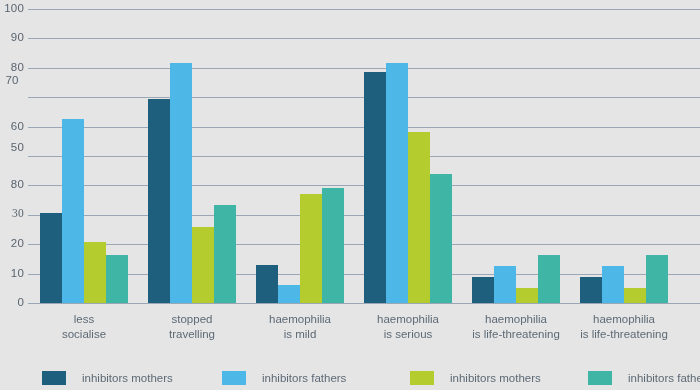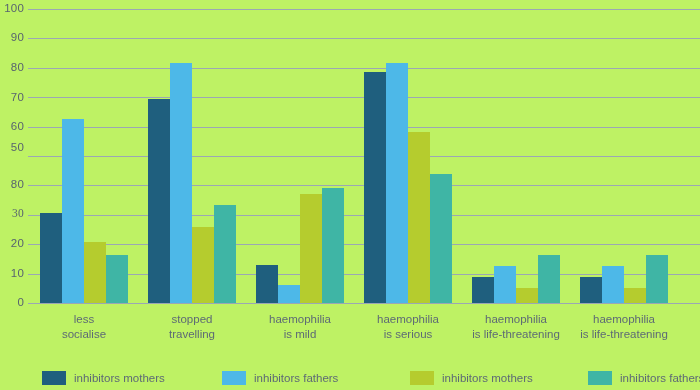--- a/index.html
+++ b/index.html
@@ -10,21 +10,21 @@
   body {
     width: 700px;
     height: 390px;
     font-family: "Liberation Sans", sans-serif;
     overflow: hidden;
   }
   #chart-root {
     position: relative;
     width: 700px;
     height: 390px;
-    background: #bef264;
+    background: #e5e5e5;
   }
 
   
   #plot-area {
     position: absolute;
     left: 0;
     top: 0;
     width: 700px;
     height: 312px;
   }
@@ -95,20 +95,21 @@
     top: 370px;
     width: 700px;
     height: 20px;
   }
   .legend-item {
     position: absolute;
     top: 0;
     display: flex;
     align-items: center;
     height: 16px;
+    gap: 8px;
   }
   .legend-swatch {
     width: 24px;
     height: 14px;
     margin-right: 8px;
     flex: 0 0 auto;
   }
   .legend-label {
     font-size: 11.5px;
     color: #5d6a75;
@@ -131,21 +132,21 @@
         <div class="gridline" style="top: 185.4px;"></div>
         <div class="gridline" style="top: 214.8px;"></div>
         <div class="gridline" style="top: 244.2px;"></div>
         <div class="gridline" style="top: 273.6px;"></div>
         <div class="gridline baseline" style="top: 303px;"></div>
       </div>
     <div id="ytick-labels">
         <div class="ytick-label" style="top: 3px;">100</div>
         <div class="ytick-label" style="top: 32.4px;">90</div>
         <div class="ytick-label" style="top: 61.8px;">80</div>
-        <div class="ytick-label" style="top: 92px;">70</div>
+        <div class="ytick-label" style="top: 75px; text-align: center;">70</div>
         <div class="ytick-label" style="top: 120.6px;">60</div>
         <div class="ytick-label" style="top: 142px;">50</div>
         <div class="ytick-label" style="top: 179.4px;">80</div>
         <div class="ytick-label" style="top: 208px; font-family: Liberation Serif, serif;">30</div>
         <div class="ytick-label" style="top: 238.2px;">20</div>
         <div class="ytick-label" style="top: 267.6px;">10</div>
         <div class="ytick-label" style="top: 297px;">0</div>
       </div>
   </div>
 

